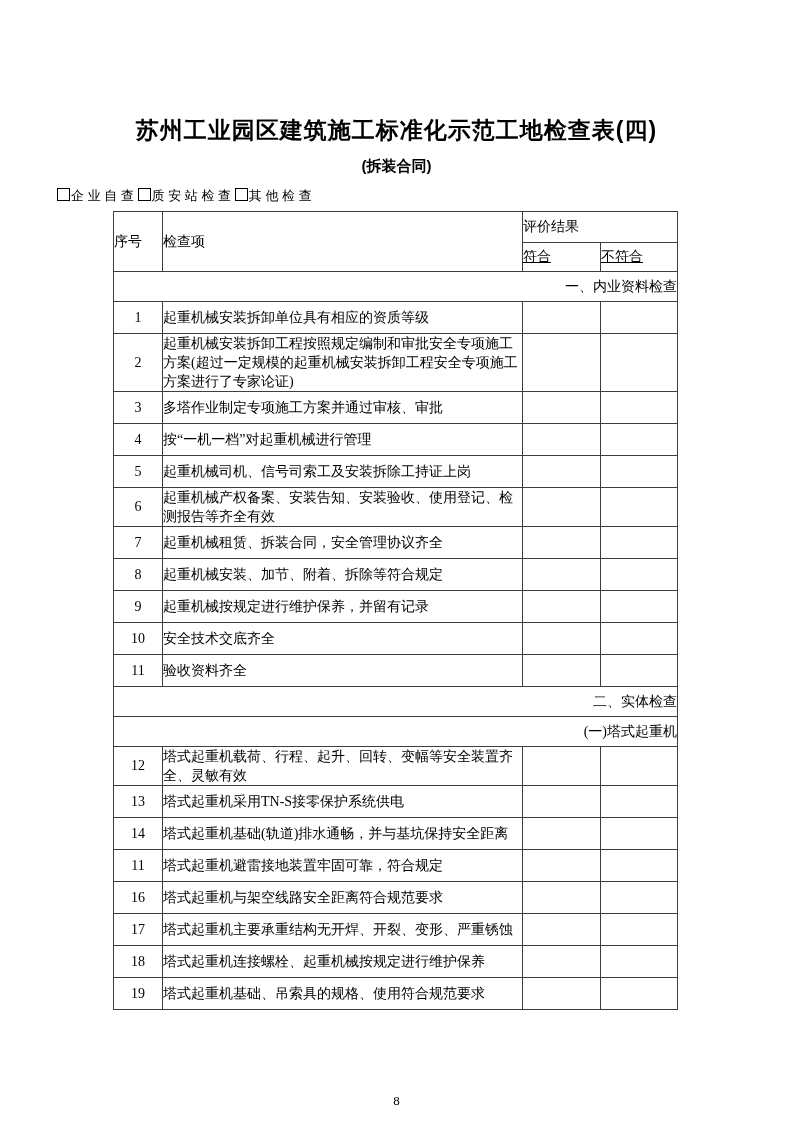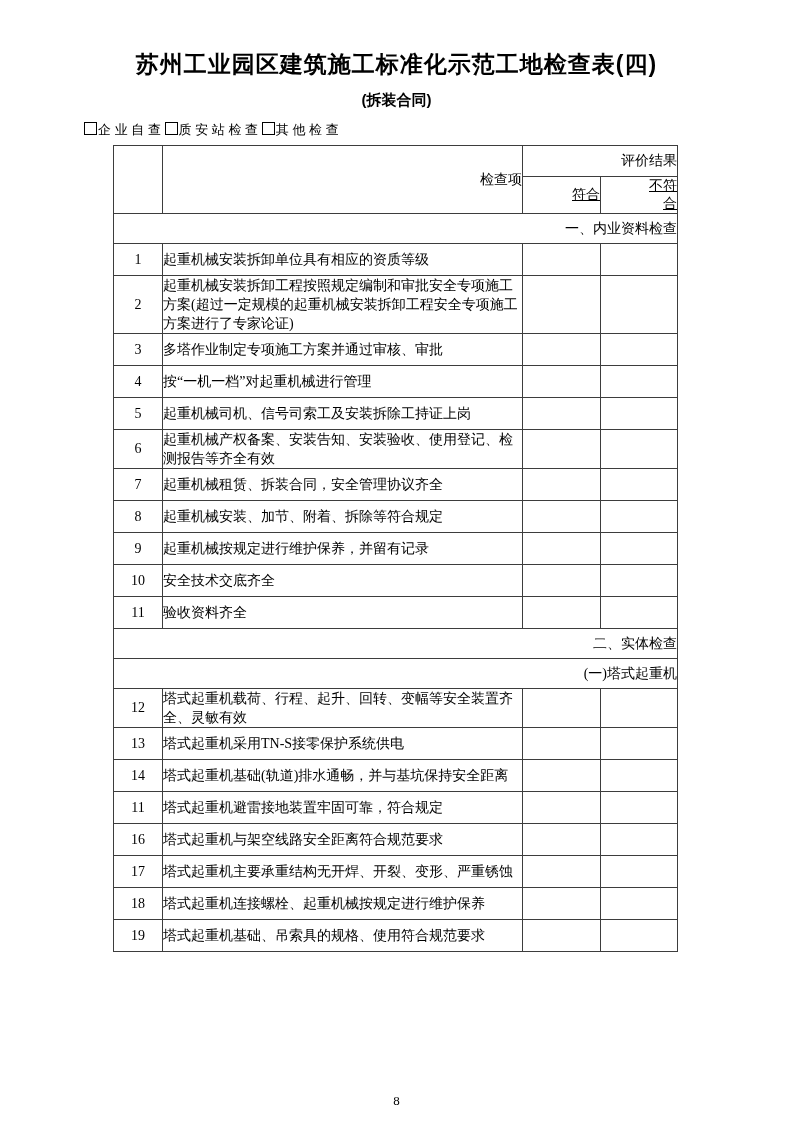--- a/index.html
+++ b/index.html
@@ -10,36 +10,36 @@
   body {
     width: 793px;
     height: 1121px;
     position: relative;
     overflow: hidden;
     font-family: "Liberation Serif", serif;
     color: #000000;
   }
   .doc-title {
     margin: 0;
-    padding-top: 49px;
+    padding-top: 115px;
     text-align: center;
     font-family: "Liberation Sans", sans-serif;
     font-size: 23px;
     font-weight: bold;
     letter-spacing: 1px;
   }
   .doc-subtitle {
     margin-top: 11px;
     text-align: center;
     font-family: "Liberation Sans", sans-serif;
     font-size: 15px;
     font-weight: bold;
   }
   .meta-block {
-    margin-left: 84px;
+    margin-left: 57px;
     margin-top: 9px;
   }
   .meta-line {
     font-size: 13px;
     letter-spacing: 0.28em;
     line-height: 21px;
   }
   .check-option { display: inline-block; }
   .checkbox-square {
     display: inline-block;
@@ -59,21 +59,21 @@
   }
   table.inspection th,
   table.inspection td {
     border: 1px solid #3d3d3d;
     font-size: 14px;
     font-weight: normal;
     vertical-align: middle;
     padding: 0;
     overflow: hidden;
   }
-  table.inspection thead th { text-align: right; padding-left: 48px; }
+  table.inspection thead th { text-align: left; }
   .head-row-1 th { height: 30px; }
   .head-row-2 th { height: 28px; text-decoration: underline; }
   tr.section-row td {
     height: 29px;
     text-align: right;
   }
   tr.item-row td { height: 31px; }
   td.no-cell { text-align: center; }
   td.item-cell {
     text-align: left;

